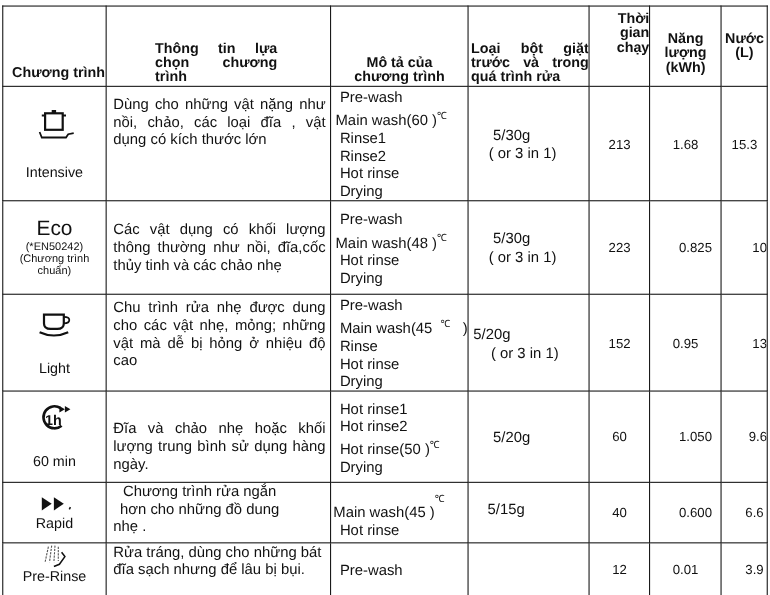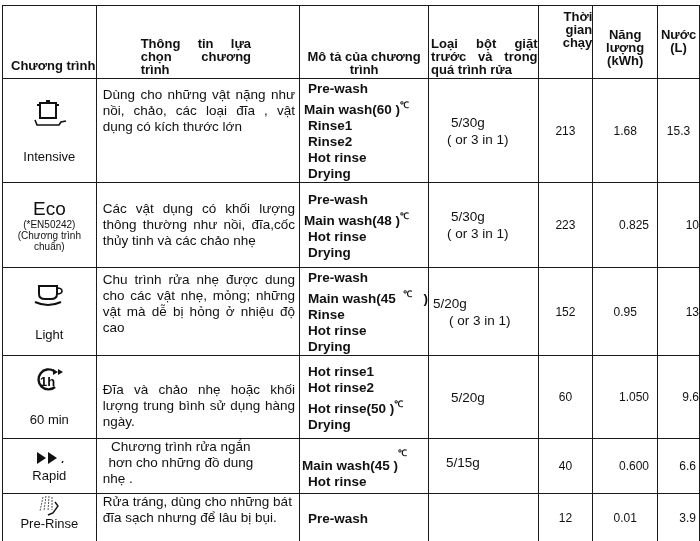--- a/index.html
+++ b/index.html
@@ -15,21 +15,21 @@
   .h-time { text-align: right; padding-top: 4px !important; vertical-align: top !important; }
   .h-energy { text-align: center; padding-top: 22px !important; vertical-align: top !important; }
   .h-water { text-align: center; padding-top: 22px !important; vertical-align: top !important; }
   .prog { text-align: center; font-size: 12px; }
   .prog .name-lg { font-size: 19px; font-weight: normal; display: block; line-height: 20px; }
   .prog .sub { font-size: 10px; line-height: 11px; display: block; }
   .prog .name { display: block; margin-top: 19px; font-size: 13px; }
   .icon { display: block; margin: 0 auto; }
   .info { font-size: 13.5px; line-height: 16px; padding: 0 4px 0 6px !important; text-align: justify; text-align-last: left; }
   .info.top { vertical-align: top !important; padding-top: 4px !important; }
-  .phases { font-size: 13.5px; line-height: 16px; padding-left: 4px !important; vertical-align: top !important; padding-top: 2px !important; font-weight: bold; }
+  .phases { font-size: 13.5px; line-height: 16px; padding-left: 4px !important; vertical-align: top !important; padding-top: 2px !important; }
   .phases div { white-space: nowrap; }
   .phases sup { font-size: 9px; vertical-align: 6px; }
   .det { font-size: 13.5px; line-height: 17px; padding-left: 18px !important; }
   .num { font-size: 12px; text-align: center; }
   .num.left { text-align: right; padding-left: 5px !important; }
   .num.right { text-align: right; padding-right: 8px !important; }
 </style>
 </head>
 <body>
 

